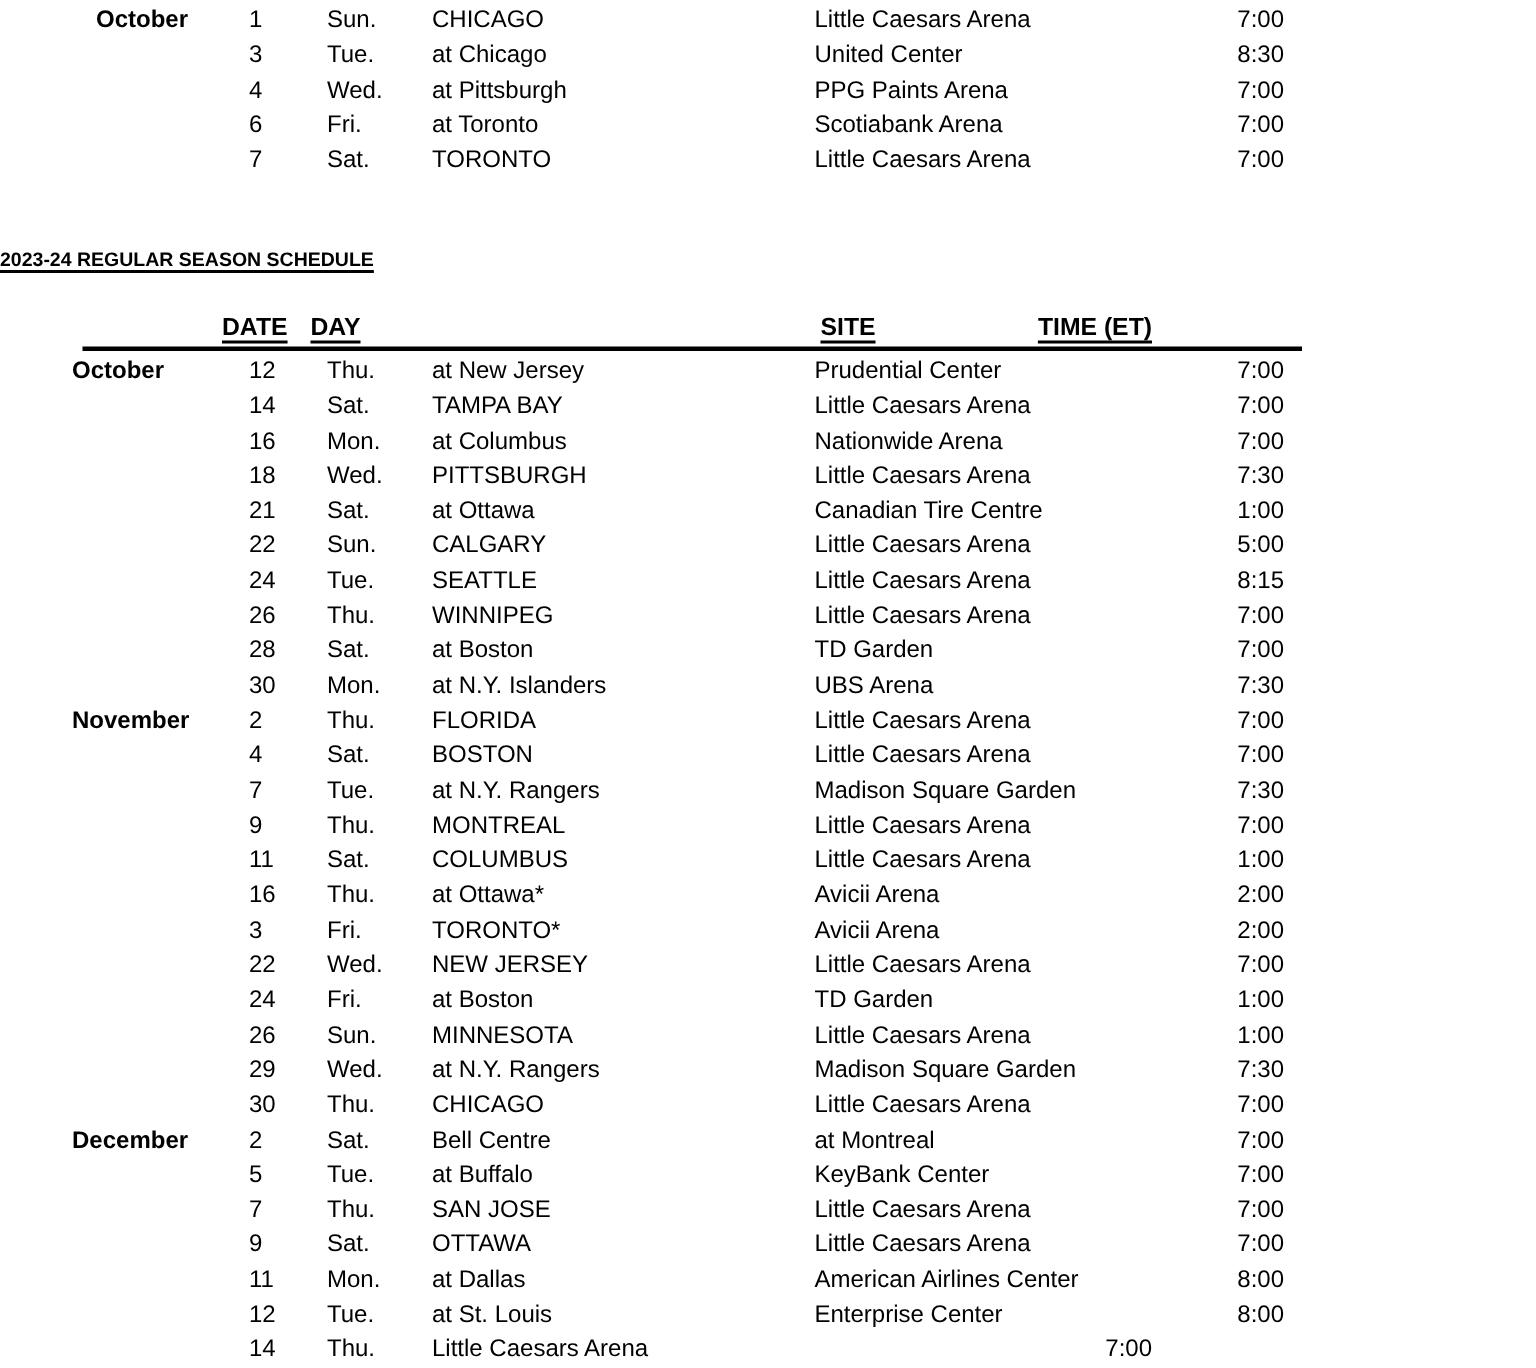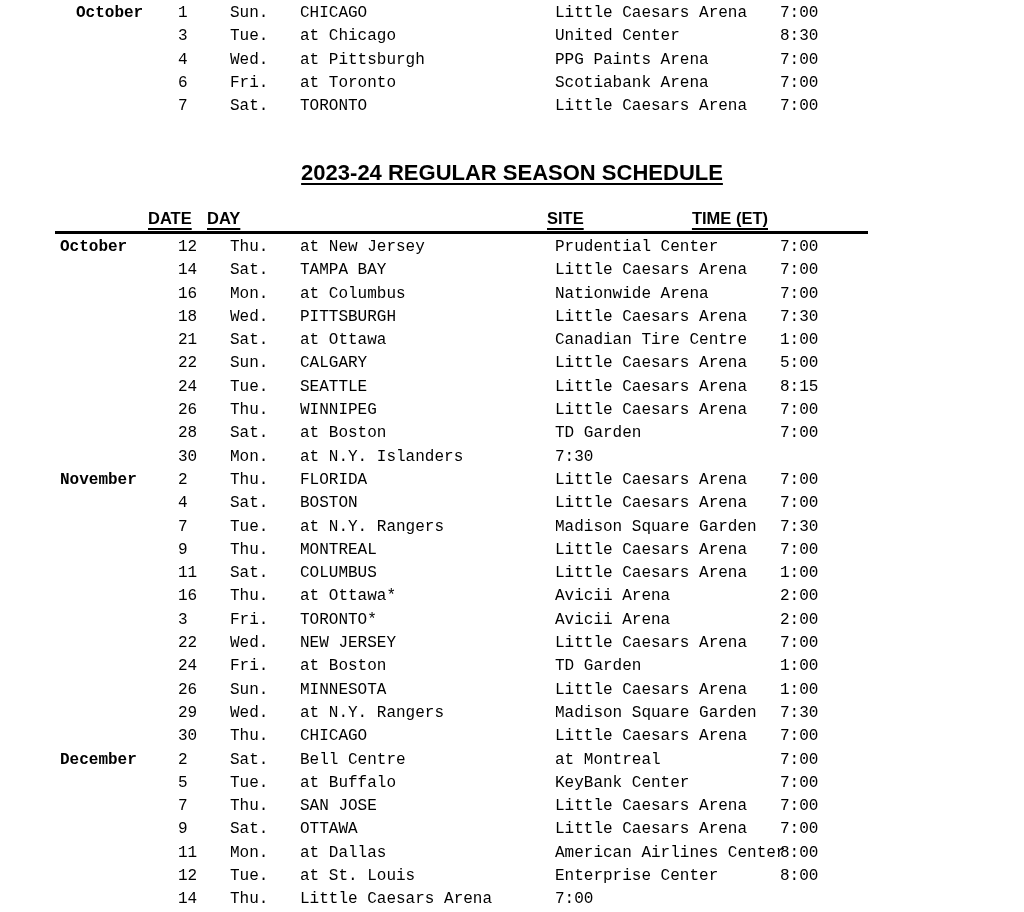--- a/index.html
+++ b/index.html
@@ -10,47 +10,45 @@
   body {
     font-family: "Liberation Sans", sans-serif;
     color: #000000;
     position: relative;
     overflow: hidden;
   }
 
   
   .rows-block {
     position: absolute;
-    left: 60px;
+    left: 48px;
     width: 808px;
-    font-family: Liberation Mono, monospace;
   }
   .row {
     display: grid;
     grid-template-columns: 118px 52px 70px 255px 225px 88px;
     height: 23.3px;
     line-height: 23.3px;
     font-size: 16px;
     white-space: nowrap;
   }
   .c { overflow: visible; }
   .c.month { font-weight: bold; }
-  .c.time  { }
+  .c.time  { text-align: right; }
 
   
   #preseason-table { top: 2px; }
   #preseason-table .c.month { padding-left: 16px; }
 
   
   .title {
     position: absolute;
     top: 160px; left: 0;
     width: 1024px;
-    text-align: center;
-    font-size: 22px;
+    font-size: 13px;
     font-weight: bold;
     line-height: 26px;
   }
   .title .underlined {
     text-decoration: underline;
     text-decoration-thickness: 2px;
     text-underline-offset: 3px;
   }
 
   
@@ -229,20 +227,21 @@
     <span class="c opp">at Boston</span>
     <span class="c site">TD Garden</span>
     <span class="c time">7:00</span>
   </div>
 
   <div class="row">
     <span class="c month"></span>
     <span class="c date">30</span>
     <span class="c day">Mon.</span>
     <span class="c opp">at N.Y. Islanders</span>
+    <span class="c site">UBS Arena</span>
     <span class="c time">7:30</span>
   </div>
 
   <div class="row">
     <span class="c month">November</span>
     <span class="c date">2</span>
     <span class="c day">Thu.</span>
     <span class="c opp">FLORIDA</span>
     <span class="c site">Little Caesars Arena</span>
     <span class="c time">7:00</span>

